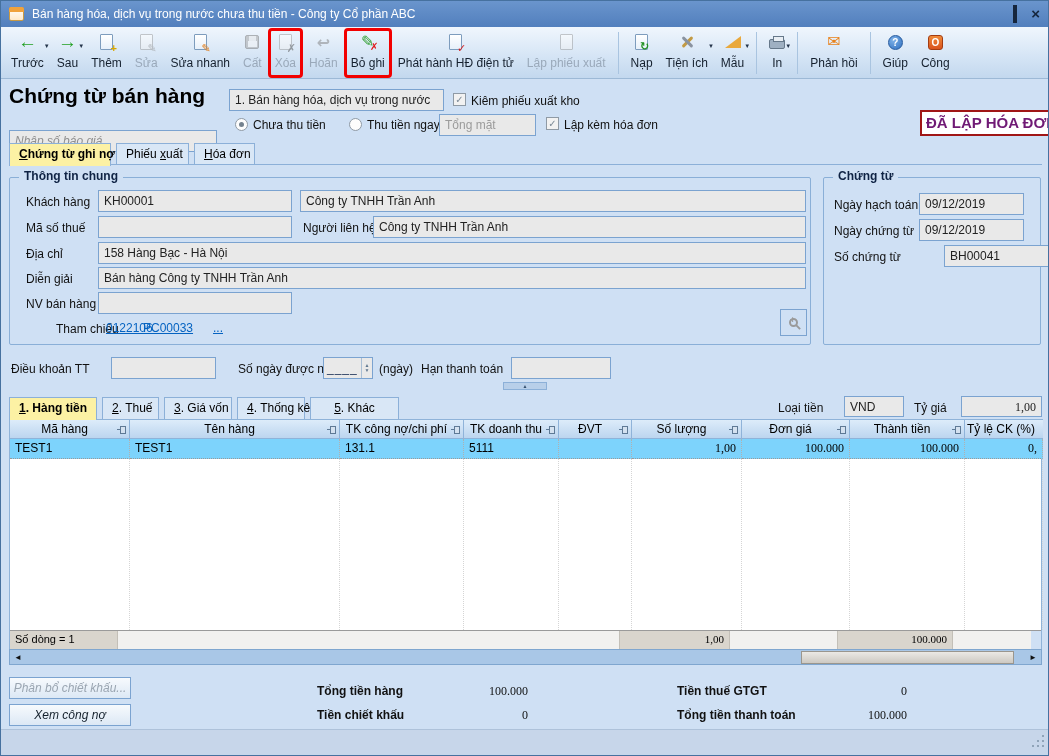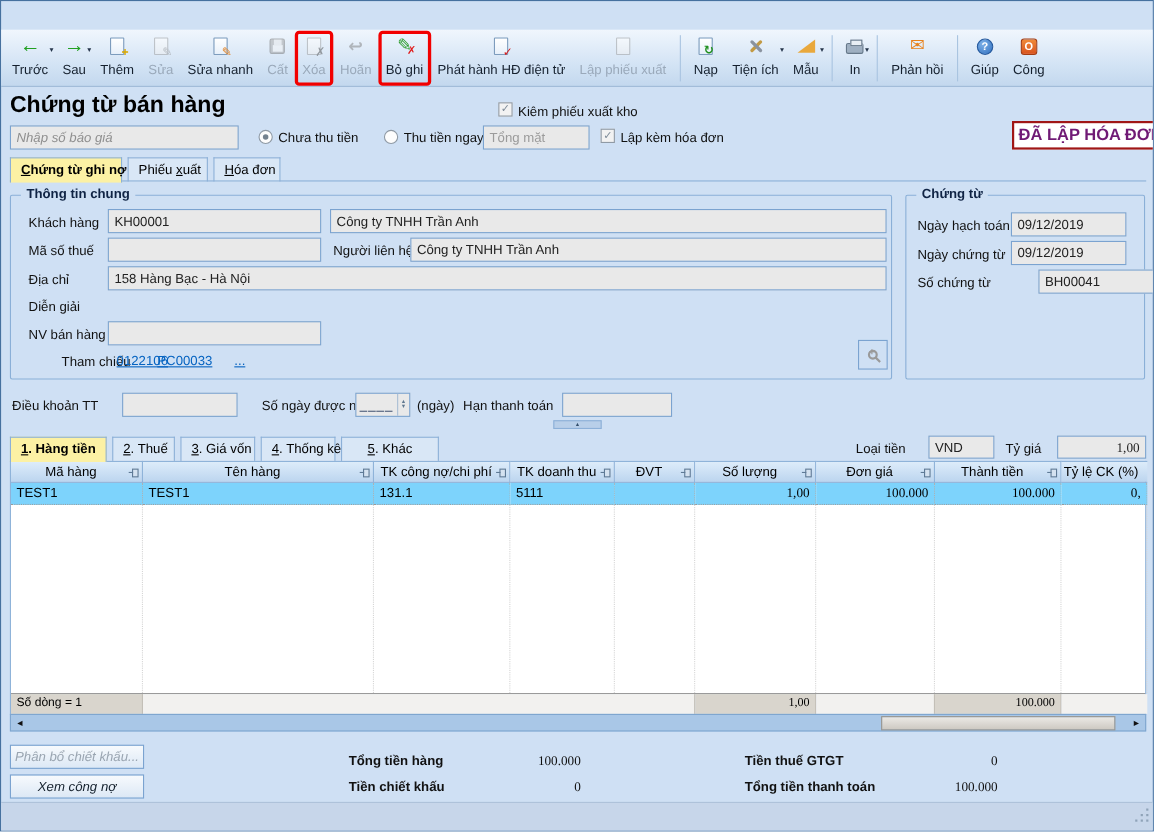--- a/index.html
+++ b/index.html
@@ -131,20 +131,29 @@
     background:#c7d6ea;border-top:1px solid #aec2da;}
   .grip{position:absolute;right:14px;top:744px;width:2px;height:2px;background:#8fa3b8;
     box-shadow:5px 0 0 #8fa3b8,5px -5px 0 #8fa3b8,10px 0 0 #8fa3b8,10px -5px 0 #8fa3b8,10px -10px 0 #8fa3b8;}
   u{text-decoration:underline;}
 </style>
 </head>
 <body>
 
 <div id="window">
 
+  <div class="titlebar">
+    <span class="appico"></span>
+    <span class="titletext">Bán hàng hóa, dịch vụ trong nước chưa thu tiền - Công ty Cổ phần ABC</span>
+    <span class="winctl">
+      <span><span class="minbar"></span></span>
+      <span><span class="maxbox"></span></span>
+      <span class="closex">×</span>
+    </span>
+  </div>
 
   <div class="toolbar">
     <div class="tbtn">
       <span class="icw">
           <span class="ic-arrow">←</span>
         </span>
       <span class="lab">Trước</span>
       <span class="caret">▼</span>
     </div>
     <div class="tbtn">
@@ -265,25 +274,26 @@
     </div>
     <div class="tbtn">
       <span class="icw">
           <span class="closec">O</span>
         </span>
       <span class="lab">Công</span>
     </div>
   </div>
 
   <div class="abs pagetitle" style="left:8px;top:83px;">Chứng từ bán hàng</div>
+  <div class="abs inp" style="left:228px;top:88px;width:215px;">1. Bán hàng hóa, dịch vụ trong nước</div>
   <div class="abs cb" style="left:452px;top:92px;">
       <span>✓</span>
     </div>
   <div class="abs lbl" style="left:470px;top:92px;">Kiêm phiếu xuất kho</div>
-  <div class="abs inp ph" style="left:8px;top:113px;width:208px;">Nhập số báo giá</div>
+  <div class="abs inp ph" style="left:8px;top:129px;width:208px;">Nhập số báo giá</div>
   <div class="abs rd sel" style="left:234px;top:117px;"></div>
   <div class="abs lbl" style="left:252px;top:116px;">Chưa thu tiền</div>
   <div class="abs rd" style="left:348px;top:117px;"></div>
   <div class="abs lbl" style="left:366px;top:116px;">Thu tiền ngay</div>
   <div class="abs inp disab" style="left:438px;top:113px;width:97px;">Tổng mặt</div>
   <div class="abs cb" style="left:545px;top:116px;">
       <span>✓</span>
     </div>
   <div class="abs lbl" style="left:563px;top:116px;">Lập kèm hóa đơn</div>
   <div class="abs badge" style="left:895px;top:109px;width:143px;height:26px;">ĐÃ LẬP HÓA ĐƠN</div>
@@ -300,20 +310,21 @@
   <div class="abs lbl" style="left:25px;top:193px;">Khách hàng</div>
   <div class="abs inp" style="left:97px;top:189px;width:194px;">KH00001</div>
   <div class="abs inp" style="left:299px;top:189px;width:506px;">Công ty TNHH Trần Anh</div>
   <div class="abs lbl" style="left:25px;top:219px;">Mã số thuế</div>
   <div class="abs inp" style="left:97px;top:215px;width:194px;"></div>
   <div class="abs lbl" style="left:302px;top:219px;">Người liên hệ</div>
   <div class="abs inp" style="left:372px;top:215px;width:433px;">Công ty TNHH Trần Anh</div>
   <div class="abs lbl" style="left:25px;top:245px;">Địa chỉ</div>
   <div class="abs inp" style="left:97px;top:241px;width:708px;">158 Hàng Bạc - Hà Nội</div>
   <div class="abs lbl" style="left:25px;top:270px;">Diễn giải</div>
+  <div class="abs inp" style="left:97px;top:266px;width:708px;">Bán hàng Công ty TNHH Trần Anh</div>
   <div class="abs lbl" style="left:25px;top:295px;">NV bán hàng</div>
   <div class="abs inp" style="left:97px;top:291px;width:194px;"></div>
   <div class="abs lbl" style="left:25px;top:320px;margin-left:30px;">Tham chiếu</div>
   <span class="abs link" style="left:105px;top:320px;">0122106</span>
   <span class="abs link" style="left:142px;top:320px;">PC00033</span>
   <span class="abs link" style="left:212px;top:320px;">...</span>
   <div class="abs magbtn" style="left:779px;top:308px;width:27px;height:27px;">
     <span class="mag"></span>
   </div>
 
@@ -383,21 +394,21 @@
       <div class="ecell" style="width:210px;"></div>
       <div class="ecell" style="width:124px;"></div>
       <div class="ecell" style="width:95px;"></div>
       <div class="ecell" style="width:73px;"></div>
       <div class="ecell" style="width:110px;"></div>
       <div class="ecell" style="width:108px;"></div>
       <div class="ecell" style="width:115px;"></div>
       <div class="ecell" style="width:78px;"></div>
     </div>
     <div class="gsum">
-      <div class="scell sgray" style="width:120px;">Số dòng = 1</div>
+      <div class="scell sgray" style="width:108px;">Số dòng = 1</div>
       <div class="scell slight" style="width:502px;"></div>
       <div class="scell sgray right" style="width:110px;">1,00</div>
       <div class="scell slight" style="width:108px;"></div>
       <div class="scell sgray right" style="width:115px;">100.000</div>
       <div class="scell slight" style="width:78px;border-right:0;"></div>
     </div>
   </div>
 
   <div class="hscroll">
     <span class="sarrow" style="left:4px;">◄</span>

